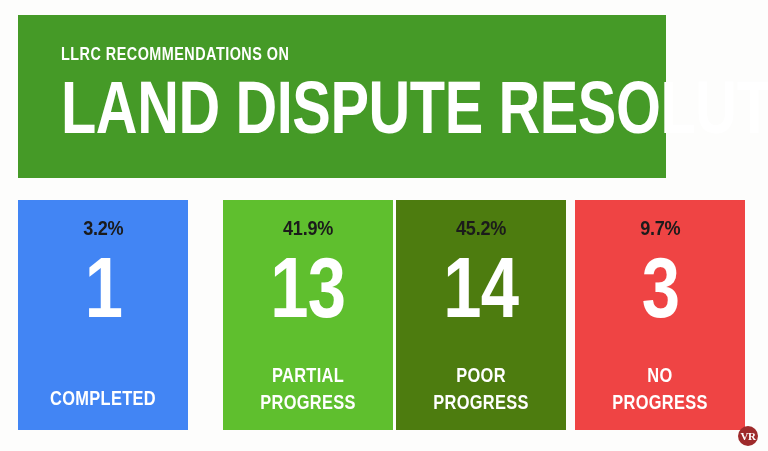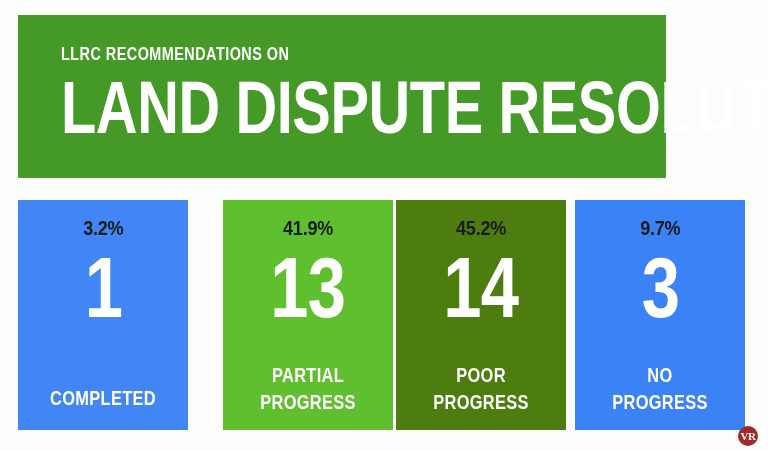--- a/index.html
+++ b/index.html
@@ -174,21 +174,21 @@
 PROGRESS</div>
     </div>
 
     <div class="stat-card two-line" style="background: #4d7c0f;">
       <div class="stat-percent" style="color: rgb(27, 27, 27);">45.2%</div>
       <div class="stat-number">14</div>
       <div class="stat-label">POOR
 PROGRESS</div>
     </div>
 
-    <div class="stat-card two-line" style="background: #3b82f6; margin-left: 6px;">
+    <div class="stat-card two-line" style="background: #ef4444; margin-left: 6px;">
       <div class="stat-percent" style="color: rgb(27, 27, 27);">9.7%</div>
       <div class="stat-number">3</div>
       <div class="stat-label">NO
 PROGRESS</div>
     </div>
 
   </div>
 
   <div class="watermark" style="background: rgb(158, 42, 43);">
     <span class="watermark-text">VR</span>

